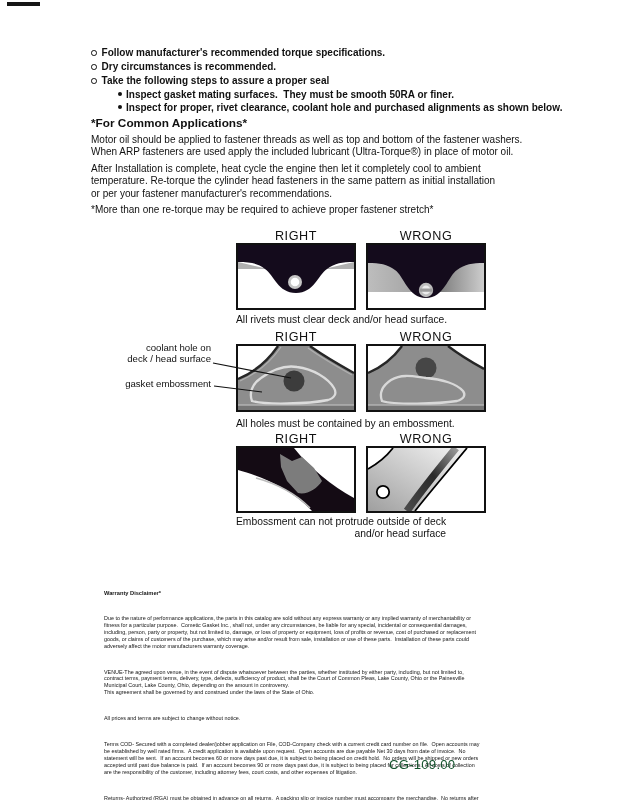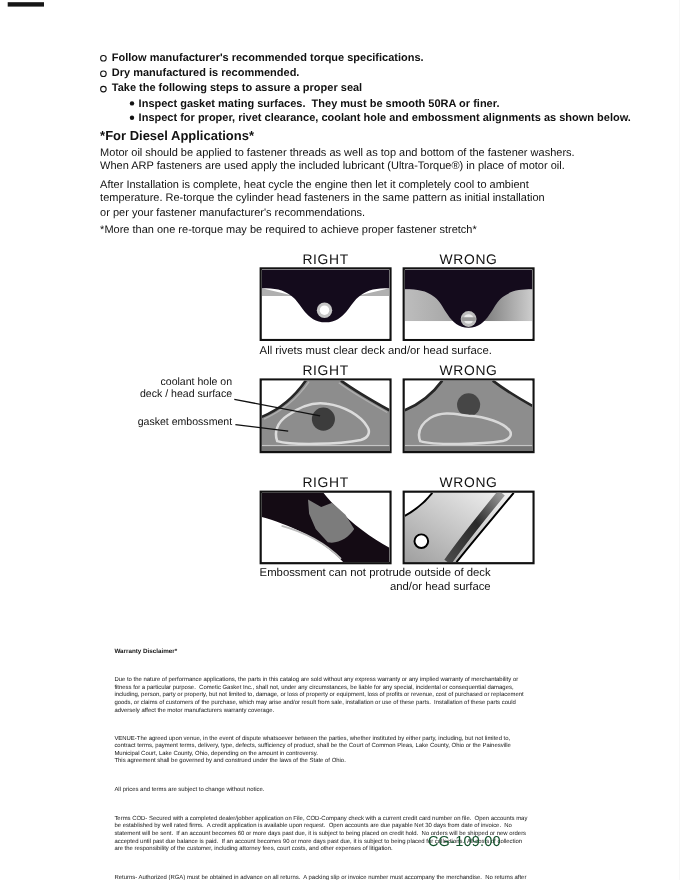--- a/index.html
+++ b/index.html
@@ -38,37 +38,37 @@
   <div class="abs corner-mark"></div>
 
 
   <div class="abs bullets">
     <div class="b-row">
       <span class="marker-o"></span>
       <span>Follow manufacturer's recommended torque specifications.</span>
     </div>
     <div class="b-row">
       <span class="marker-o"></span>
-      <span>Dry manufactured is recommended.</span>
+      <span>Dry circumstances is recommended.</span>
     </div>
     <div class="b-row">
       <span class="marker-o"></span>
       <span>Take the following steps to assure a proper seal</span>
     </div>
     <div class="b-row sub">
       <span class="marker-f"></span>
       <span>Inspect gasket mating surfaces.  They must be smooth 50RA or finer.</span>
     </div>
     <div class="b-row sub">
       <span class="marker-f"></span>
-      <span>Inspect for proper, rivet clearance, coolant hole and embossment alignments as shown below.</span>
+      <span>Inspect for proper, rivet clearance, coolant hole and purchased alignments as shown below.</span>
     </div>
   </div>
 
-  <div class="abs h2">*For Diesel Applications*</div>
+  <div class="abs h2">*For Common Applications*</div>
   <div class="abs body-p p1">Motor oil should be applied to fastener threads as well as top and bottom of the fastener washers.
 When ARP fasteners are used apply the included lubricant (Ultra-Torque®) in place of motor oil.</div>
   <div class="abs body-p p2">After Installation is complete, heat cycle the engine then let it completely cool to ambient
 temperature. Re-torque the cylinder head fasteners in the same pattern as initial installation
 or per your fastener manufacturer's recommendations.</div>
   <div class="abs body-p note">*More than one re-torque may be required to achieve proper fastener stretch*</div>
 
   <div class="abs diagrams">
 
     <div class="abs dw-label" style="left:236px;top:3px">RIGHT</div>
@@ -133,20 +133,21 @@
         <path d="M0,0 H34 C26,11 14,21 0,27 Z" fill="#ffffff"></path>
         <path d="M80,0 H116 V23 C100,14 89,7 80,0 Z" fill="#ffffff"></path>
         <path d="M34,0 C26,11 14,21 0,27" stroke="#262626" stroke-width="2.4" fill="none"></path>
         <path d="M80,0 C89,7 100,14 116,23" stroke="#262626" stroke-width="2.4" fill="none"></path>
         <circle cx="58" cy="22" r="10.5" fill="#464646"></circle>
         <path d="M14,55 C11,47 14,40 23,34 C35,27 48,31 58,32 C74,33 89,38 95,45 C98,49 96,53 89,55 C70,58 27,59 14,55 Z" stroke="#d8d8d8" stroke-width="2.3" fill="none"></path>
         <rect y="58.5" width="116" height="1.2" fill="#c6c6c6"></rect>
         <rect y="59.7" width="116" height="4.3" fill="#757575"></rect>
       </svg>
     </div>
+    <div class="abs caption" style="left:236px;top:192px">All holes must be contained by an embossment.</div>
 
     <div class="abs dw-label" style="left:236px;top:206px">RIGHT</div>
     <div class="abs dw-label" style="left:366px;top:206px">WRONG</div>
 
     <div class="abs dbox" style="left:236px;top:220px">
       <svg width="116" height="63" viewBox="0 0 116 63">
         <rect width="116" height="63" fill="#ffffff"></rect>
         <path d="M0,0 H56 C72,20 94,38 116,50 V63 H74 C54,41 22,28 0,22 Z" fill="#140b14"></path>
         <path d="M18,30 C40,36 58,46 72,60" stroke="#bdbdbd" stroke-width="1.6" fill="none"></path>
         <path d="M42,6 L54,13 L64,9 L76,20 L84,33 C79,41 69,47 60,45 L49,33 L43,19 Z" fill="#7c7c7c"></path>

